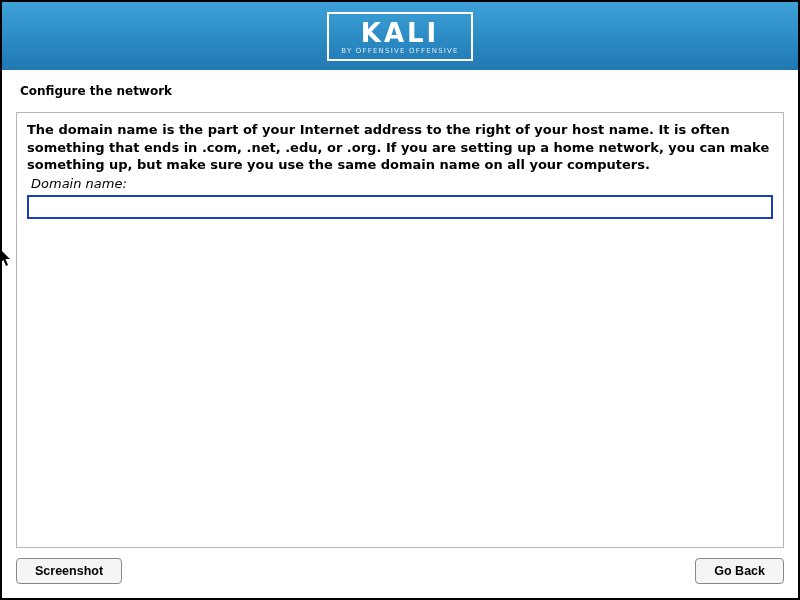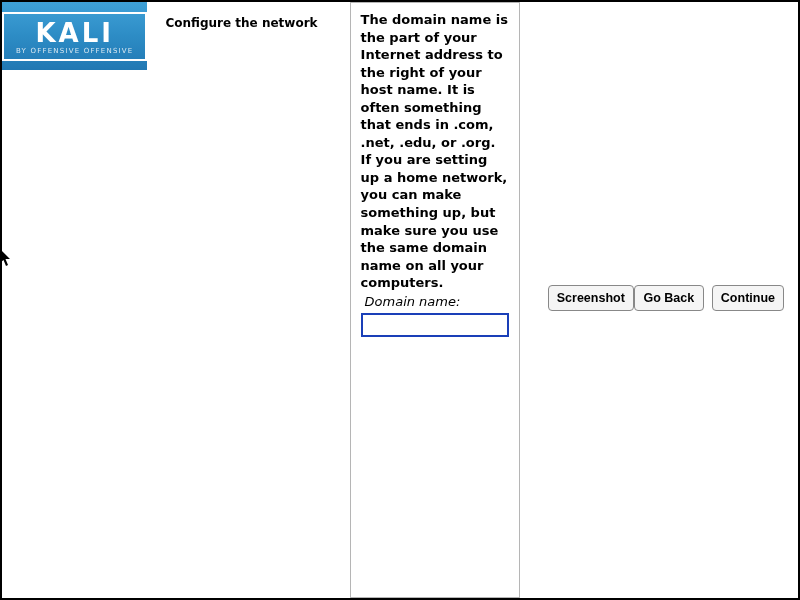--- a/index.html
+++ b/index.html
@@ -10,21 +10,21 @@
       font-family: "DejaVu Sans", Arial, sans-serif;
       font-size: 13px;
       background: #000;
     }
     .window {
       width: 796px;
       height: 596px;
       margin: 2px;
       background: #fff;
       display: flex;
-      flex-direction: row;
+      flex-direction: column;
     }
     .header {
       height: 68px;
       background: linear-gradient(180deg, #3fa1d8 0%, #2d8cc5 50%, #2178b3 100%);
       display: flex;
       align-items: center;
       justify-content: center;
       flex-shrink: 0;
     }
     .logo-box {
@@ -82,21 +82,21 @@
       display: flex;
       align-items: center;
       padding: 10px 14px 14px 14px;
       flex-shrink: 0;
     }
     .spacer { flex: 1; }
     .btn {
       background: #f5f5f5;
       border: 1px solid #888;
       border-radius: 4px;
-      padding: 4px 8px;
+      padding: 4px 18px;
       font-size: 12.5px;
       font-weight: bold;
       color: #000;
       cursor: pointer;
       min-width: 70px;
       height: 26px;
     }
     .btn + .btn { margin-left: 8px; }
     .cursor {
       position: absolute;
@@ -122,20 +122,19 @@
   <div class="content">
     <div class="desc">The domain name is the part of your Internet address to the right of your host name.  It is often something that ends in .com, .net, .edu, or .org.  If you are setting up a home network, you can make something up, but make sure you use the same domain name on all your computers.</div>
     <div class="field-label">Domain name:</div>
     <input type="text" class="domain-input" autofocus="" value="" style="">
   </div>
 
   <div class="footer">
     <button class="btn">Screenshot</button>
     <div class="spacer"></div>
     <button class="btn">Go Back</button>
-    <button class="btn">Continue</button>
   </div>
 
 </div>
 
 <svg class="cursor" width="14" height="18" viewBox="0 0 14 18">
   <path d="M0 0 L0 14 L3.5 11 L6 17 L8 16 L5.5 10 L10 10 Z" fill="#000"></path>
 </svg>
 
 </body></html>

